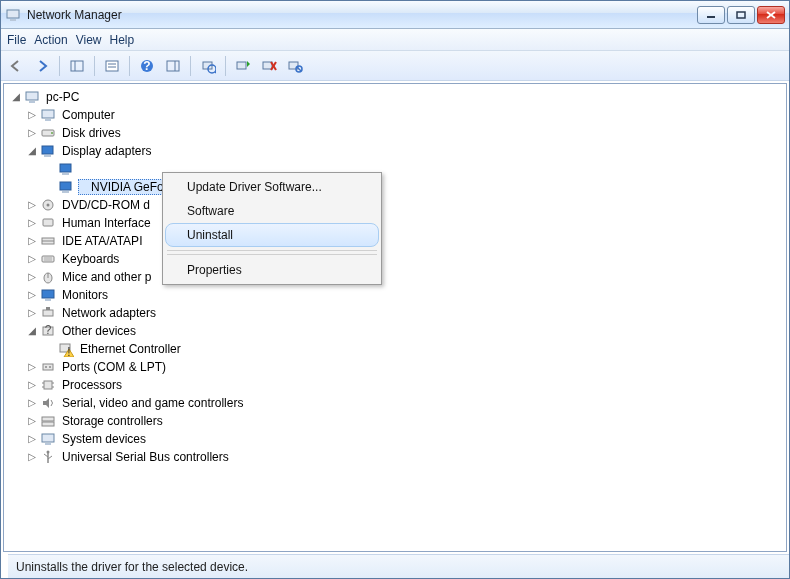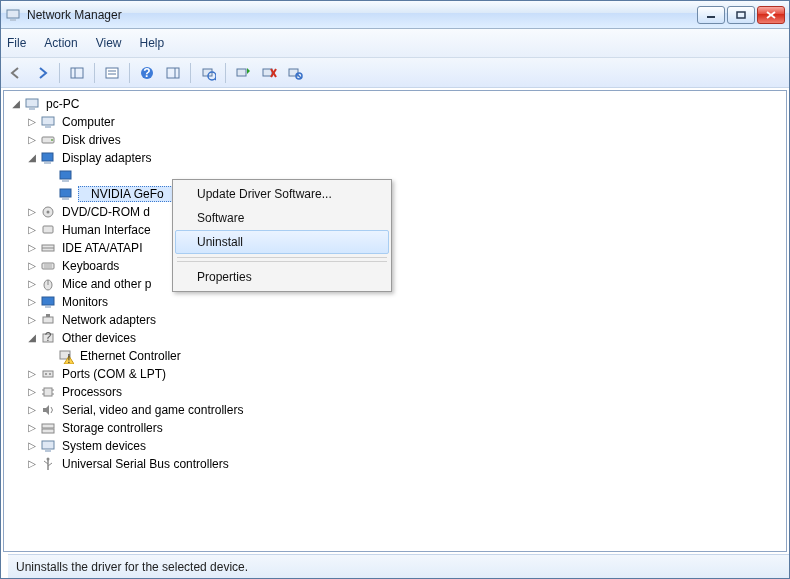--- a/index.html
+++ b/index.html
@@ -4,36 +4,36 @@
 <style>
   * { box-sizing: border-box; margin: 0; padding: 0; font-family: "Segoe UI", Tahoma, sans-serif; font-size: 12px; }
   body { width: 790px; height: 579px; background: #fff; border: 1px solid #5a7aa0; display: flex; flex-direction: column; overflow: hidden; }
   .titlebar { height: 28px; background: linear-gradient(to bottom, #f7fbff, #dbe9f8 45%, #c9defa 46%, #e0efff); display: flex; align-items: center; padding: 0 4px; border-bottom: 1px solid #a0b5cc; }
   .titlebar .app-icon { width: 16px; height: 16px; margin-right: 6px; }
   .titlebar .title { flex: 0 0 auto; color: #1a1a1a; }
   .titlebar .spacer { flex: 1; }
   .winbtn { width: 28px; height: 18px; margin-left: 2px; border: 1px solid #6f8aa8; border-radius: 3px; background: linear-gradient(to bottom,#fdfeff,#cfe3fb); display: flex; align-items: center; justify-content: center; }
   .winbtn.close { background: linear-gradient(to bottom,#f8a9a0,#e44a3b 45%,#d52b1a 46%,#f07c6e); border-color:#b03024; }
   .winbtn svg { display:block; }
-  .menubar { height: 29px; display: flex; align-items: center; padding: 0 6px; gap: 18px; background: linear-gradient(to bottom,#f8fbfe,#e8f0fb); color: #1b3a64; border-bottom: 1px solid #d0dcea; }
+  .menubar { height: 22px; display: flex; align-items: center; padding: 0 6px; gap: 8px; background: linear-gradient(to bottom,#f8fbfe,#e8f0fb); color: #1b3a64; border-bottom: 1px solid #d0dcea; }
   .menubar span { cursor: default; }
   .toolbar { height: 30px; display: flex; align-items: center; padding: 0 4px; gap: 4px; background: linear-gradient(to bottom,#f2f7fd,#dfeafc); border-bottom: 1px solid #c7d6ea; }
   .tbtn { width: 22px; height: 22px; display: flex; align-items: center; justify-content: center; border-radius: 2px; }
   .tsep { width: 1px; height: 20px; background: #b8c8dc; margin: 0 2px; }
   .tree-area { flex: 1; background: #fff; border: 1px solid #8ea5c4; margin: 2px; overflow: auto; padding: 4px 0; position: relative; }
   .statusbar { height: 24px; display: flex; align-items: center; padding: 0 8px; background: linear-gradient(to bottom,#f2f7fd,#e2edfa); border-top: 1px solid #c7d6ea; color: #222; margin-left: 7px; }
   .node { display: flex; align-items: center; height: 18px; cursor: default; white-space: nowrap; }
   .expander { width: 12px; height: 12px; display: flex; align-items: center; justify-content: center; color: #6b6b6b; font-size: 10px; line-height: 1; }
   .expander.blank { visibility: hidden; }
   .dev-icon { width: 16px; height: 16px; margin: 0 4px 0 2px; display: flex; align-items:center; justify-content:center; }
   .selected-label { background: #d6e8ff; border: 1px dotted #3d7bcf; padding: 0 12px; }
   .label { padding: 0 2px; }
-  .ctx-menu { position: absolute; left: 168px; top: 88px; width: 220px; background: #f4f4f4; border: 1px solid #9a9a9a; box-shadow: 2px 2px 4px rgba(0,0,0,0.25); padding: 2px; }
+  .ctx-menu { position: absolute; left: 158px; top: 88px; width: 220px; background: #f4f4f4; border: 1px solid #9a9a9a; box-shadow: 2px 2px 4px rgba(0,0,0,0.25); padding: 2px; }
   .ctx-item { height: 24px; display: flex; align-items: center; padding: 0 22px; color: #111; }
-  .ctx-item.hover { background: linear-gradient(to bottom,#eaf3ff,#d3e7ff); border: 1px solid #a8cdf2; padding: 0 21px; border-radius: 2px; }
+  .ctx-item.hover { background: linear-gradient(to bottom,#eaf3ff,#d3e7ff); border: 1px solid #a8cdf2; padding: 0 21px; border-radius: 8px; }
   .ctx-item.bold { font-weight: normal; }
   .ctx-sep { height: 1px; background: #d0d0d0; margin: 3px 2px; }
 </style>
 </head>
 <body>
 
 <div class="titlebar">
   <span class="app-icon">
     <svg width="16" height="16" viewBox="0 0 16 16">
         <rect x="2" y="3" width="12" height="8" fill="#dfe8f4" stroke="#6b87a6"></rect>

